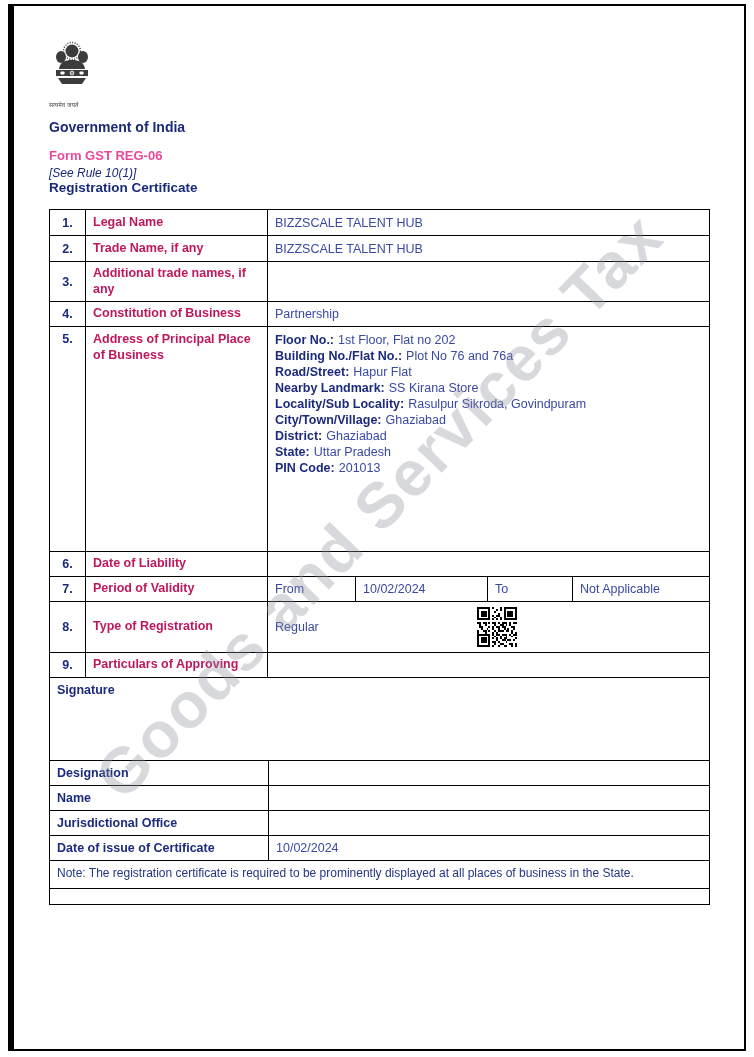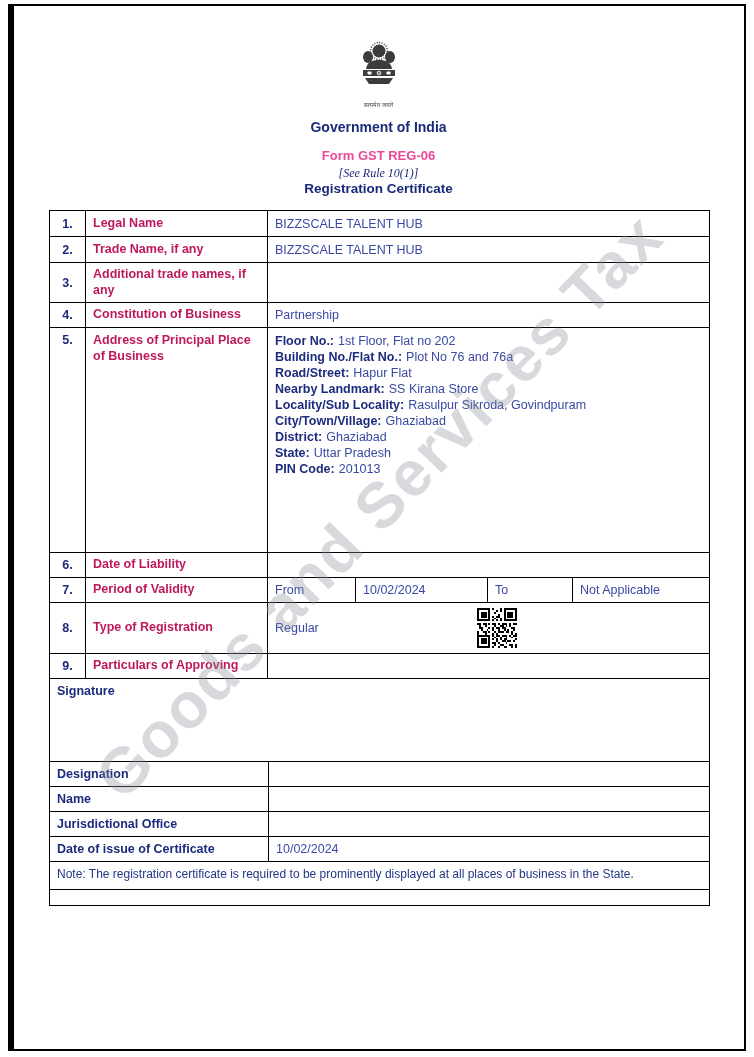--- a/index.html
+++ b/index.html
@@ -26,30 +26,30 @@
     transform: translate(-50%, -50%) rotate(-46deg);
     font-size: 64px; font-weight: bold;
     letter-spacing: 2px;
     color: #8f939e;
     opacity: 0.35;
     white-space: nowrap;
     pointer-events: none;
     z-index: 5;
   }
   
-  .doc-header { text-align: center; }
+  .doc-header { }
   .emblem-wrap { display: inline-block; }
   .emblem-caption {
     font-size: 6px; color: #444; margin-top: 1px; line-height: 8px;
     font-family: "DejaVu Sans", sans-serif;
   }
   .gov-title   { margin-top: 8px; font-size: 14px; font-weight: bold; color: #1a2a7a; }
   .form-title  { margin-top: 13px; font-size: 13px; font-weight: bold; color: #ec4899; }
   .rule-ref    { margin-top: 3px; font-size: 12px; font-style: italic; color: #1a2a7a;
-                 font-family: Liberation Serif, serif; }
+                 font-family: Liberation Sans, sans-serif; }
   .cert-title  { font-size: 13.5px; font-weight: bold; color: #1a2a7a; }
   .reg-number  { margin: 10px 0 0 36px; font-size: 13px; font-weight: bold; color: #1a2a7a; }
   .reg-number .reg-val { margin-left: 5px; }
   
   table { border-collapse: collapse; table-layout: fixed; width: 660px; }
   .main-table { margin-top: 14px; }
   td {
     border: 1px solid #000;
     padding: 2px 7px;
     font-size: 12.5px;

